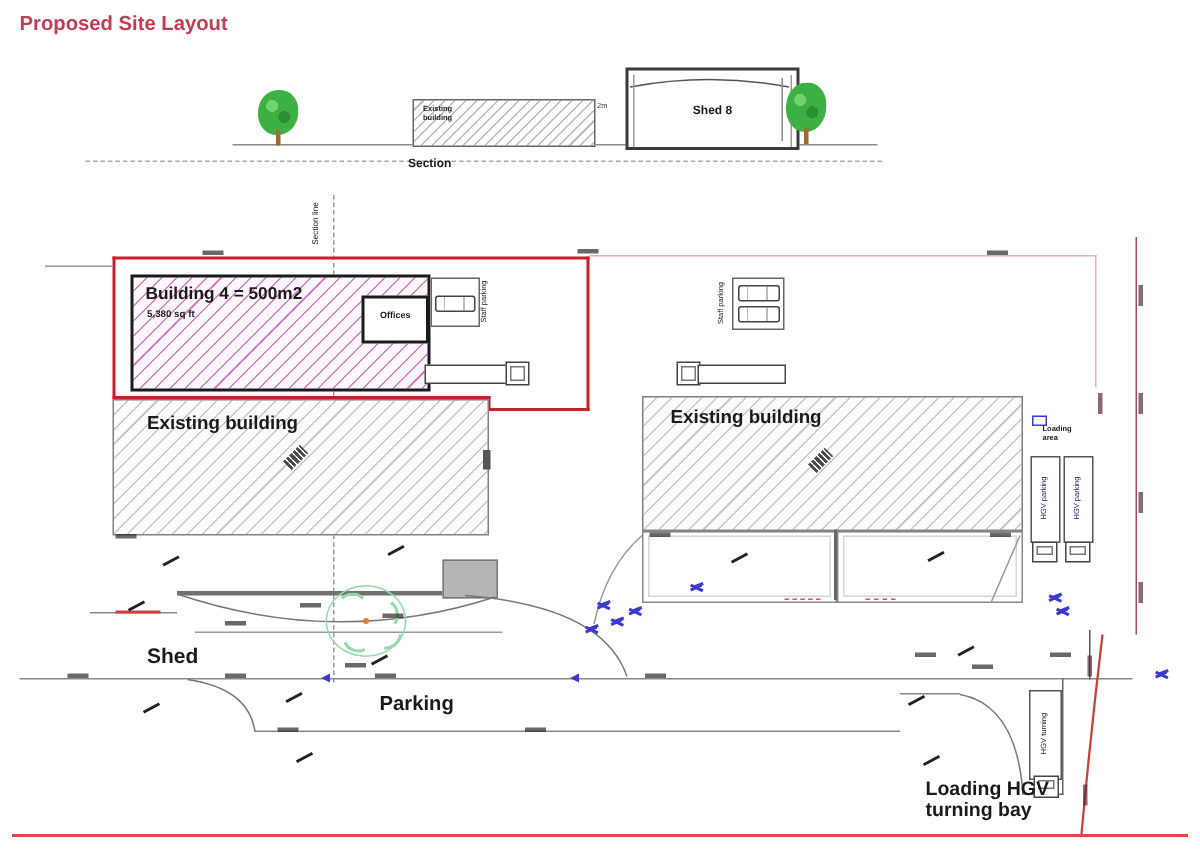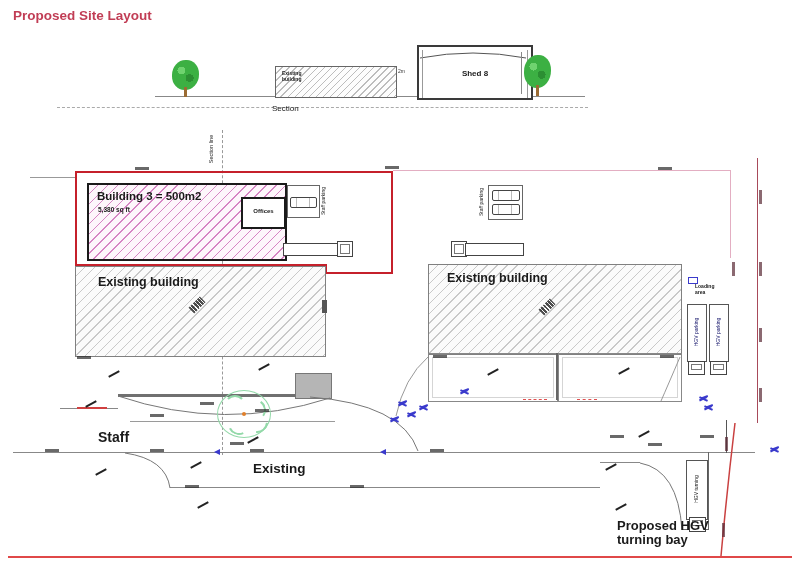--- a/index.html
+++ b/index.html
@@ -61,38 +61,38 @@
     <div class="abs" style="left:3px;right:3px;top:3px;bottom:0;border-left:1px solid #999;border-right:1px solid #999;"></div>
     <div class="abs" style="right:9px;top:5px;bottom:4px;border-left:1px solid #888;"></div>
     <div class="lbl" style="left:0;right:0;top:22px;text-align:center;font-size:8px;font-weight:bold;">Shed 8</div>
   </div>
 
   <div class="foliage" style="left:172px;top:60px;width:27px;height:30px;"></div>
   <div class="trunk" style="left:184px;top:87px;width:3px;height:10px;"></div>
   <div class="foliage" style="left:524px;top:55px;width:27px;height:33px;"></div>
   <div class="trunk" style="left:536px;top:85px;width:3px;height:11px;"></div>
 
-  <div class="lbl" style="left:272px;top:104px;font-size:8px;font-weight:normal;">Section</div>
+  <div class="lbl" style="left:272px;top:104px;font-size:8px;font-weight:bold;">Section</div>
 
   <div class="abs" style="left:222px;top:130px;height:325px;border-left:1px dashed #999;"></div>
   <div class="vtext" style="left:189px;top:146px;width:44px;font-size:5.5px;">Section line</div>
 
   <div class="redln" style="left:75px;top:171px;width:318px;height:2px;"></div>
   <div class="redln" style="left:75px;top:171px;width:2px;height:95px;"></div>
   <div class="redln" style="left:75px;top:264px;width:252px;height:2px;"></div>
   <div class="redln" style="left:325px;top:264px;width:2px;height:10px;"></div>
   <div class="redln" style="left:325px;top:272px;width:68px;height:2px;"></div>
   <div class="redln" style="left:391px;top:171px;width:2px;height:103px;"></div>
   <div class="ln" style="left:30px;top:177px;width:45px;height:1px;background:#999;"></div>
   <div class="abs" style="left:393px;top:170px;width:338px;height:1px;background:#e3aec2;"></div>
   <div class="abs" style="left:730px;top:170px;width:1px;height:88px;background:#e3aec2;"></div>
   <div class="abs" style="left:757px;top:158px;width:1px;height:265px;background:#a84a5a;"></div>
 
   <div class="abs hatch-pink" style="left:87px;top:183px;width:196px;height:74px;border:2px solid #1a1a1a;">
-    <div class="lbl" style="left:8px;top:5px;font-size:11.5px;font-weight:bold;">Building 3 = 500m2</div>
+    <div class="lbl" style="left:8px;top:5px;font-size:11.5px;font-weight:bold;">Building 4 = 500m2</div>
     <div class="lbl" style="left:9px;top:21px;font-size:6.5px;font-weight:bold;">5,380 sq ft</div>
     <div class="abs" style="left:152px;top:12px;width:41px;height:28px;background:#fff;border:2px solid #1a1a1a;">
       <div class="lbl" style="left:0;right:0;top:9px;text-align:center;font-size:6px;font-weight:bold;">Offices</div>
     </div>
   </div>
   <div class="abs" style="left:287px;top:185px;width:31px;height:31px;border:1px solid #666;background:#fff;">
     <div class="car" style="left:2px;top:11px;width:25px;height:9px;"></div>
   </div>
   <div class="vtext" style="left:301px;top:198px;width:44px;">Staff parking</div>
   <div class="trailer" style="left:283px;top:243px;width:54px;height:11px;"></div>
@@ -152,37 +152,37 @@
   <div class="abs" style="left:8px;top:556px;width:784px;height:2px;background:#e04848;"></div>
 
   <div class="abs" style="left:217px;top:390px;width:52px;height:46px;border:1px solid #93d9a9;border-radius:50%;">
     <div class="arc" style="left:6px;top:4px;"></div>
     <div class="arc" style="left:26px;top:8px;transform:rotate(80deg);"></div>
     <div class="arc" style="left:10px;top:22px;transform:rotate(200deg);"></div>
     <div class="arc" style="left:28px;top:20px;transform:rotate(140deg);"></div>
     <div class="abs" style="left:24px;top:21px;width:4px;height:4px;background:#e07f2a;border-radius:50%;"></div>
   </div>
 
-  <div class="lbl" style="left:98px;top:429px;font-size:14px;font-weight:bold;">Staff</div>
-  <div class="lbl" style="left:253px;top:461px;font-size:13.5px;font-weight:bold;">Existing</div>
+  <div class="lbl" style="left:98px;top:429px;font-size:14px;font-weight:bold;">Shed</div>
+  <div class="lbl" style="left:253px;top:461px;font-size:13.5px;font-weight:bold;">Parking</div>
 
   <div class="abs" style="left:688px;top:277px;width:8px;height:5px;border:1px solid #3a3acc;background:#fff;"></div>
   <div class="lbl" style="left:695px;top:283px;width:28px;font-size:5px;font-weight:bold;line-height:1.2;">Loading area</div>
 
   <div class="abs" style="left:687px;top:304px;width:18px;height:56px;border:1px solid #555;background:#fff;"></div>
   <div class="abs" style="left:709px;top:304px;width:18px;height:56px;border:1px solid #555;background:#fff;"></div>
   <div class="vtext" style="left:671px;top:329px;width:50px;color:#16166b;">HGV parking</div>
   <div class="vtext" style="left:693px;top:329px;width:50px;color:#16166b;">HGV parking</div>
   <div class="vtruck" style="left:688px;top:361px;width:15px;height:12px;"></div>
   <div class="vtruck" style="left:710px;top:361px;width:15px;height:12px;"></div>
 
   <div class="abs" style="left:686px;top:460px;width:20px;height:58px;border:1px solid #555;background:#fff;"></div>
   <div class="vtext" style="left:671px;top:486px;width:50px;">HGV turning</div>
   <div class="vtruck" style="left:689px;top:517px;width:15px;height:13px;"></div>
-  <div class="lbl" style="left:617px;top:519px;width:92px;font-size:13px;font-weight:bold;line-height:1.05;">Proposed HGV turning bay</div>
+  <div class="lbl" style="left:617px;top:519px;width:92px;font-size:13px;font-weight:bold;line-height:1.05;">Loading HGV turning bay</div>
 
   <div class="tick" style="left:85px;top:403px;"></div>
   <div class="tick" style="left:108px;top:373px;"></div>
   <div class="tick" style="left:258px;top:366px;"></div>
   <div class="tick" style="left:487px;top:371px;"></div>
   <div class="tick" style="left:618px;top:370px;"></div>
   <div class="tick" style="left:638px;top:433px;"></div>
   <div class="tick" style="left:605px;top:466px;"></div>
   <div class="tick" style="left:615px;top:506px;"></div>
   <div class="tick" style="left:95px;top:471px;"></div>

